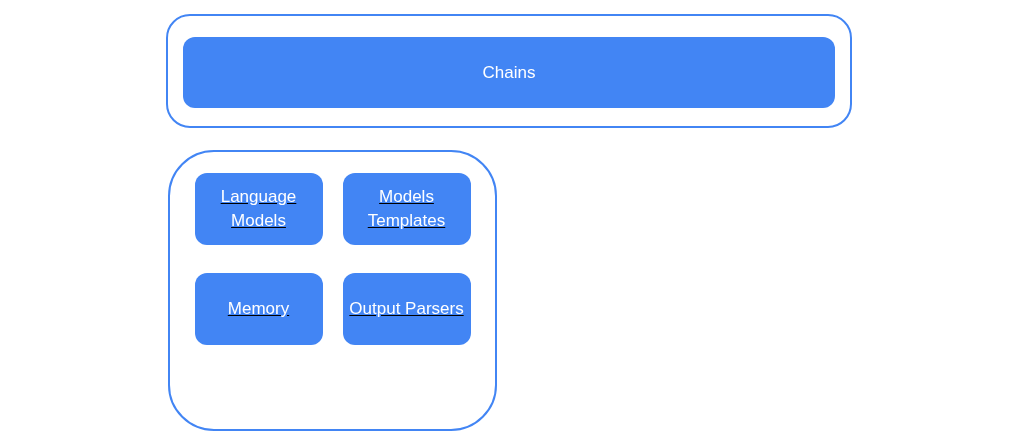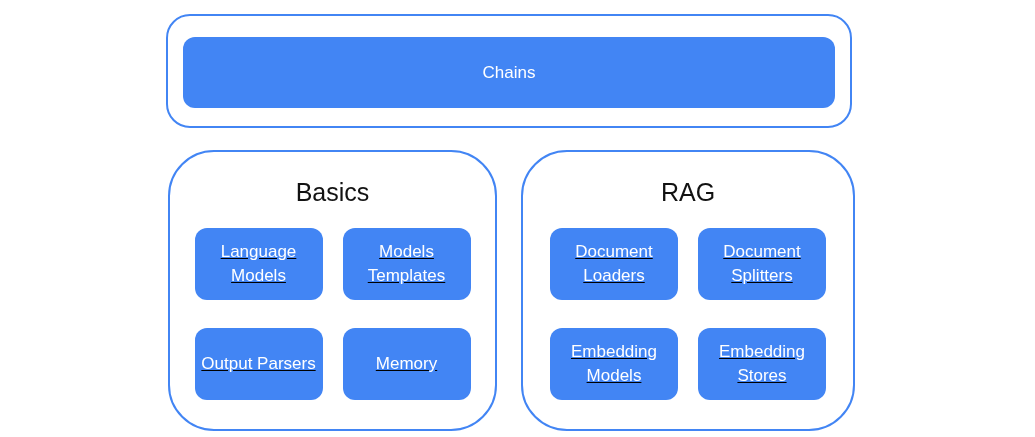--- a/index.html
+++ b/index.html
@@ -77,32 +77,22 @@
 </head>
 <body>
 
 <div class="canvas">
 
   <div class="container top-container">
     <div class="node">Chains</div>
   </div>
 
   <div class="container group group-basics">
-    <div class="group-title">Basics</div>
     <div class="node-grid">
       <div class="node">Language Models</div>
       <div class="node">Models Templates</div>
+      <div class="node">Memory</div>
       <div class="node">Output Parsers</div>
-      <div class="node">Memory</div>
     </div>
   </div>
 
-  <div class="container group group-rag">
-    <div class="group-title">RAG</div>
-    <div class="node-grid">
-      <div class="node">Document Loaders</div>
-      <div class="node">Document Splitters</div>
-      <div class="node">Embedding Models</div>
-      <div class="node">Embedding Stores</div>
-    </div>
-  </div>
 
 </div>
 
 </body></html>

